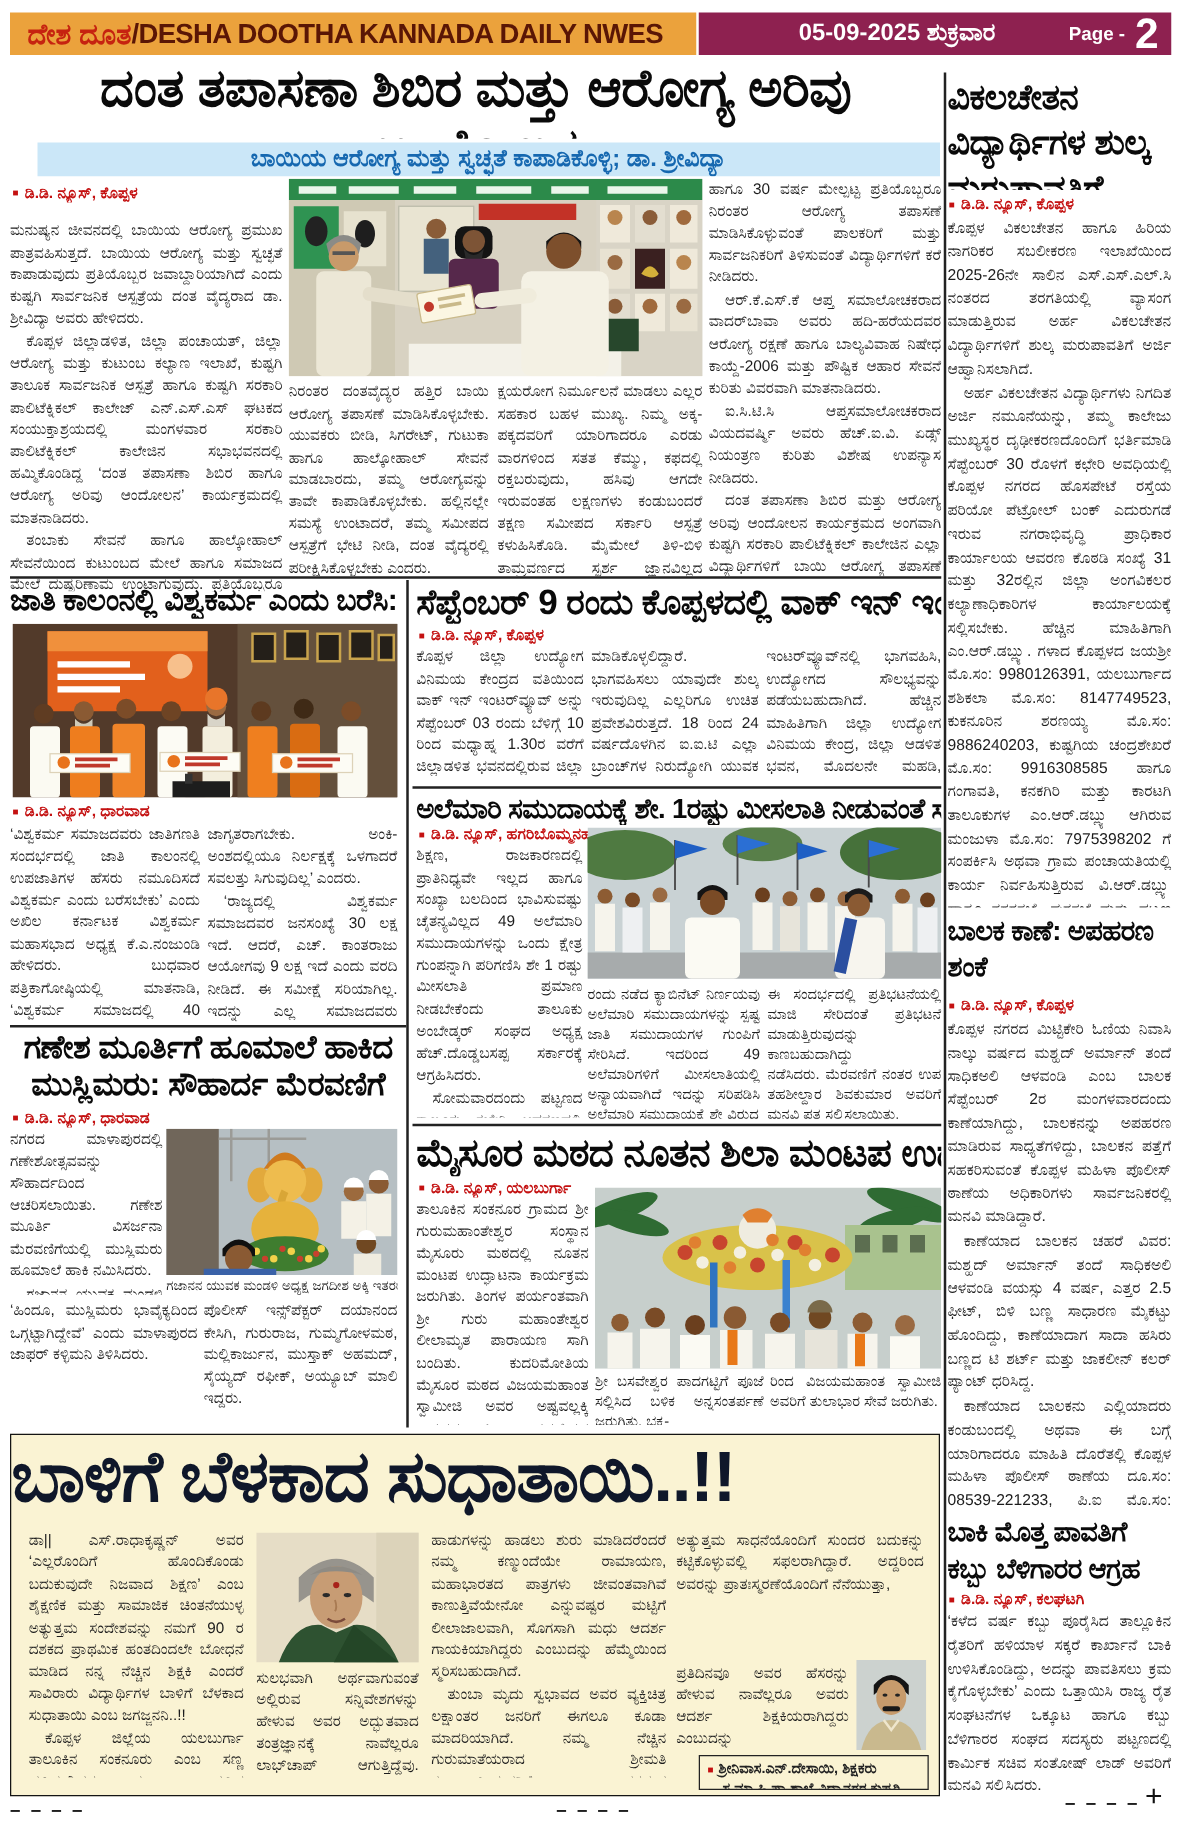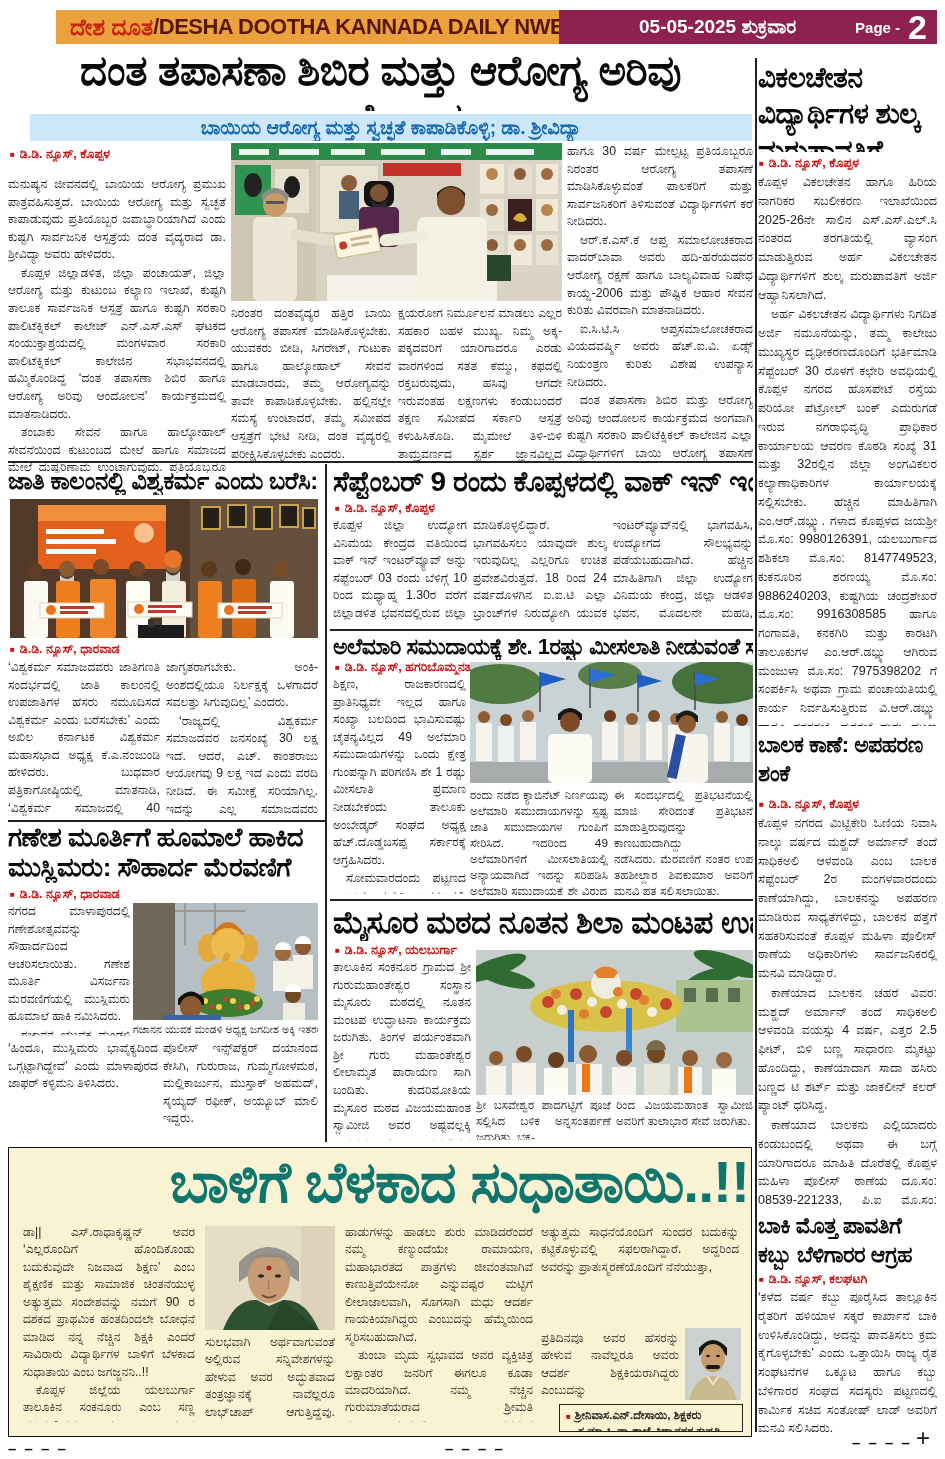--- a/index.html
+++ b/index.html
@@ -1,59 +1,59 @@
 <!DOCTYPE html>
 <html><head>
 <meta charset="utf-8">
 <style>
   html,body{margin:0;padding:0;background:#ffffff;}
   body{font-family:"Liberation Sans","DejaVu Sans",sans-serif;}
   .page{position:relative;width:945px;height:1459px;background:#fff;overflow:hidden;color:#161616;}
   .abs{position:absolute;}
-  .masthead-orange{background:#EBA23C;display:flex;align-items:center;padding-left:14px;box-sizing:border-box;margin-left:48px;}
+  .masthead-orange{background:#EBA23C;display:flex;align-items:center;padding-left:14px;box-sizing:border-box;}
   .mast-kn{color:#C62310;font-weight:bold;font-size:23px;}
   .mast-en{color:#5A1605;font-weight:bold;font-size:22px;letter-spacing:-0.5px;}
   .masthead-maroon{background:#8E2150;display:flex;align-items:center;box-sizing:border-box;padding:0 10px;}
   .mast-date{color:#fff;font-weight:bold;font-size:19px;margin-left:70px;}
   .mast-pagelbl{color:#fff;font-weight:bold;font-size:15px;margin-left:auto;margin-right:8px;}
   .mast-pagenum{color:#fff;font-weight:bold;font-size:34px;line-height:34px;}
   .headline{font-weight:bold;color:#0a0a0a;letter-spacing:-0.5px;overflow:hidden;}
   .h-main{font-size:42px;line-height:1.15;text-align:center;}
   .h-sec{white-space:nowrap;}
-  .h-center{text-align:left;}
+  .h-center{text-align:center;}
   .subhead{background:#CBE7F8;color:#1668B0;font-weight:bold;font-size:19px;text-align:center;overflow:hidden;}
   .byline{color:#C41111;font-weight:bold;font-size:12.5px;display:flex;align-items:center;gap:5px;overflow:hidden;white-space:nowrap;}
   .byline .sq{font-size:8px;line-height:1;}
   .bodytxt{font-size:12.3px;line-height:1.43;text-align:justify;color:#1c1c1c;overflow:hidden;}
   .bodytxt p{margin:0 0 1px 0;text-indent:13px;}
   .bodytxt p.noind{text-indent:0;}
   .rail .bodytxt{font-size:12.5px;line-height:1.5;}
   .cap{font-size:11.8px;line-height:1.35;text-align:justify;color:#1c1c1c;overflow:hidden;}
   .vline{background:#222;width:1.5px;}
   .hline{background:#222;height:1.5px;}
   .cream{background:#FAF3D3;border:1.6px solid #141414;box-sizing:border-box;}
-  .h-cream{font-size:57px;line-height:1.05;text-align:right;letter-spacing:-1px;font-weight:bold;color:#0f766e;}
+  .h-cream{font-size:57px;line-height:1.05;text-align:left;letter-spacing:-1px;font-weight:bold;color:#0f172a;}
   .cream .bodytxt{font-size:12.2px;}
   .capbox{border:1.2px solid #222;background:#FAF3D3;box-sizing:border-box;padding:2px 6px;font-size:11.6px;font-weight:bold;color:#222;line-height:1.35;overflow:hidden;}
   .capbox .sq{color:#C41111;font-size:8px;margin-right:4px;}
   .crop{font-weight:bold;color:#111;font-size:15px;letter-spacing:2px;white-space:nowrap;}
   .crop-plus{font-size:24px;font-weight:normal;letter-spacing:0;}
   svg{display:block;}
 </style>
 </head>
 <body>
 
 <div class="page">
 
   <div class="abs masthead-orange" style="left:8px;top:10px;width:549px;height:34px;">
     <span class="mast-kn">ದೇಶ ದೂತ</span>
     <span class="mast-en">/DESHA DOOTHA KANNADA DAILY NWES</span>
   </div>
   <div class="abs masthead-maroon" style="left:559px;top:10px;width:378px;height:34px;">
-    <span class="mast-date">05-05-2025 ಶುಕ್ರವಾರ</span>
+    <span class="mast-date">05-09-2025 ಶುಕ್ರವಾರ</span>
     <span class="mast-pagelbl">Page -</span>
     <span class="mast-pagenum">2</span>
   </div>
 
   <div class="abs headline h-main" style="left:8px;top:47px;width:745px;height:64px;">ದಂತ ತಪಾಸಣಾ ಶಿಬಿರ ಮತ್ತು ಆರೋಗ್ಯ ಅರಿವು ಆಂದೋಲನ</div>
   <div class="abs subhead" style="left:30px;top:114px;width:722px;height:27px;line-height:27px;">ಬಾಯಿಯ ಆರೋಗ್ಯ ಮತ್ತು ಸ್ವಚ್ಛತೆ ಕಾಪಾಡಿಕೊಳ್ಳಿ; ಡಾ. ಶ್ರೀವಿದ್ಯಾ</div>
 
   <div class="abs byline" style="left:10px;top:147px;width:216px;">
     <span class="sq">■</span>
     <span>ಡಿ.ಡಿ. ನ್ಯೂಸ್, ಕೊಪ್ಪಳ</span>

